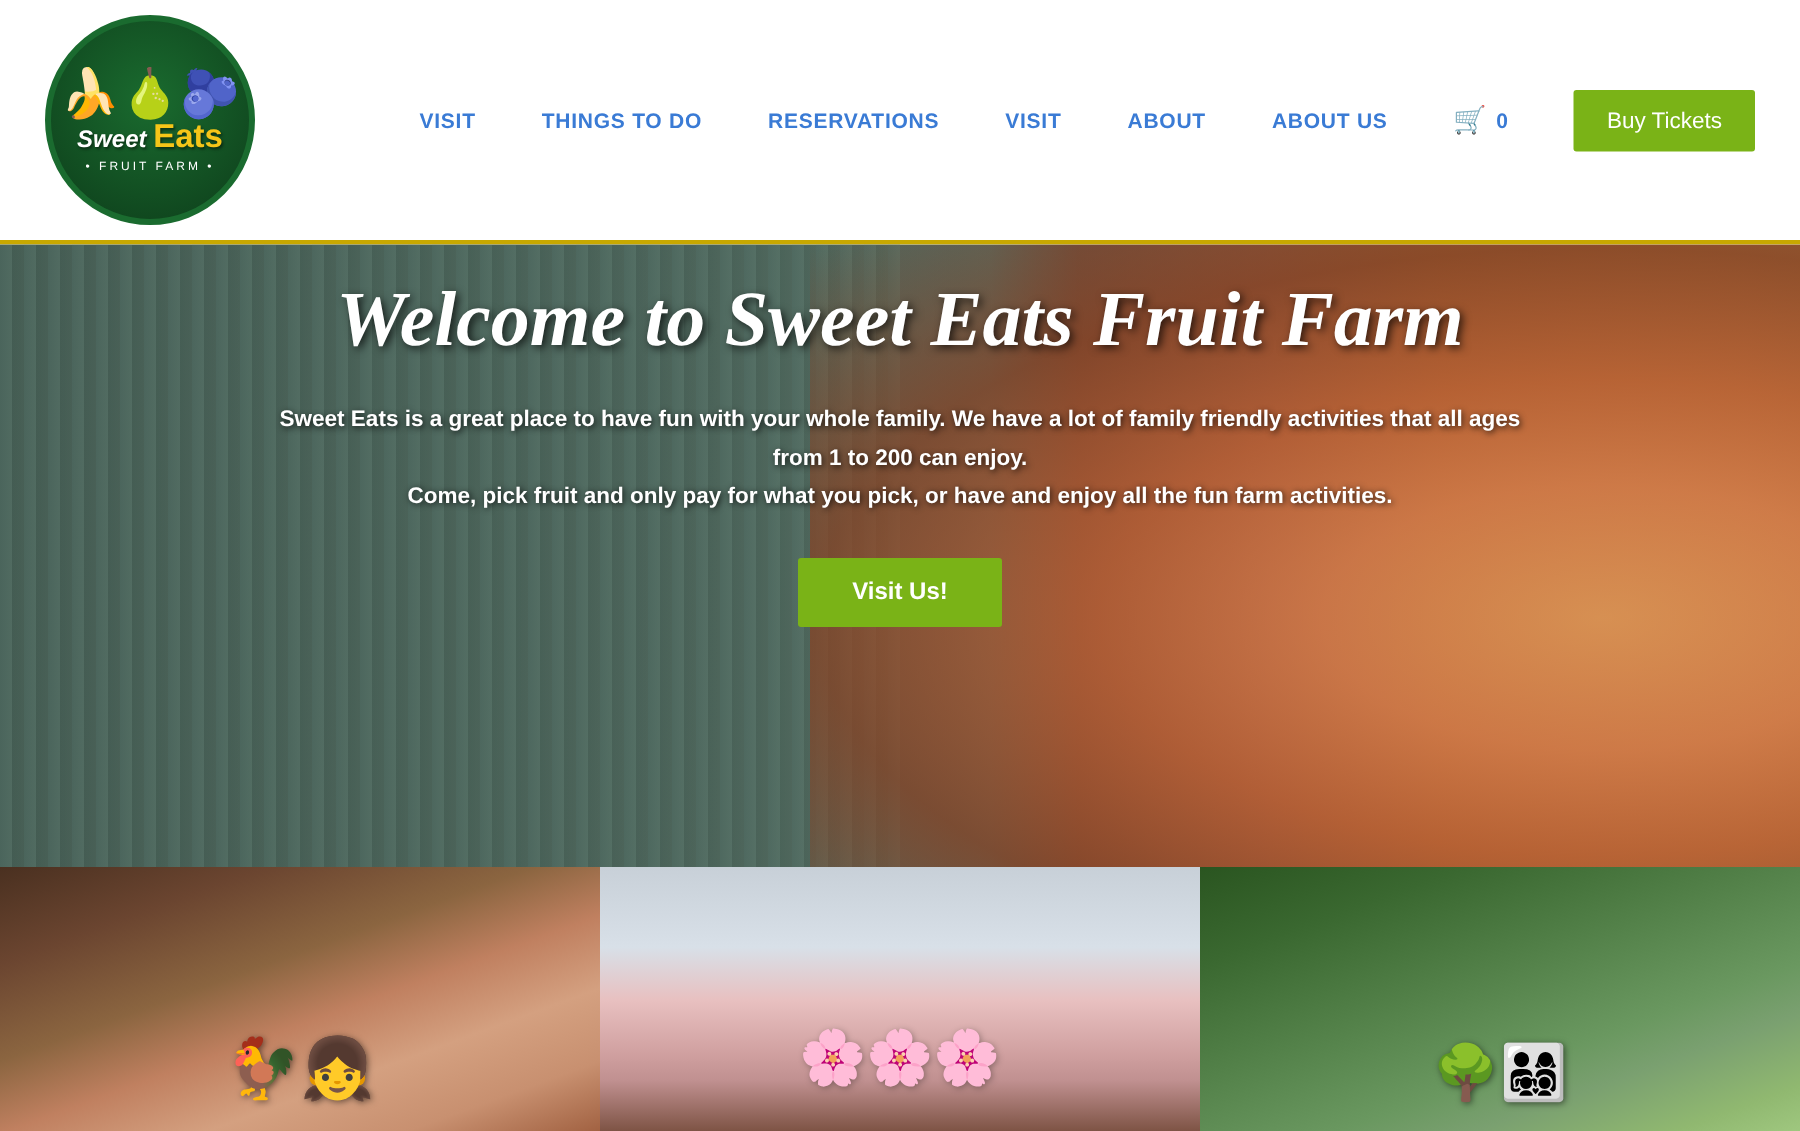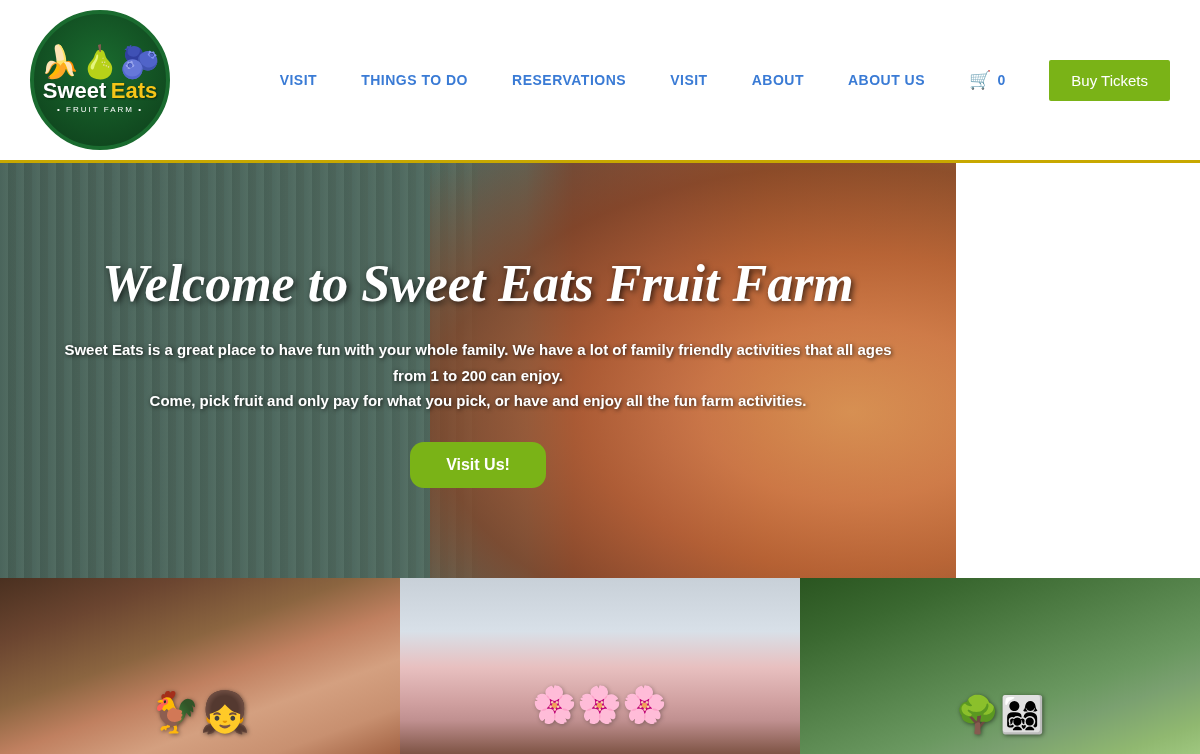--- a/index.html
+++ b/index.html
@@ -37,23 +37,24 @@
     }
     .logo-fruit-icons {
       font-size: 32px;
       line-height: 1;
       display: flex;
       gap: 3px;
       justify-content: center;
       margin-bottom: 2px;
     }
     .logo-text-sweet {
-      font-size: 22px;
+      font-size: 16px;
       font-weight: 900;
       color: #fff;
+      font-style: italic;
       text-shadow: 1px 1px 2px rgba(0,0,0,0.5);
       line-height: 1;
     }
     .logo-text-eats {
       font-size: 22px;
       font-weight: 900;
       color: #f5c518;
       text-shadow: 1px 1px 2px rgba(0,0,0,0.5);
       line-height: 1;
     }
@@ -102,25 +103,24 @@
       font-size: 15px;
       font-weight: 400;
       cursor: pointer;
       border-radius: 2px;
       white-space: nowrap;
     }
 
     
     .hero {
       position: relative;
-      width: 956px;
+      width: 1200px;
       height: 415px;
       overflow: hidden;
       display: flex;
-      align-items: center;
       justify-content: center;
     }
     .hero-bg {
       position: absolute;
       inset: 0;
       background:
         linear-gradient(rgba(0,0,0,0.38), rgba(0,0,0,0.38)),
         
         linear-gradient(to right, #6b8c80 0%, #7a9c8e 40%, #8aaa9a 55%, #a8826a 60%, #c89070 70%, #e0a060 80%, #f0b870 100%);
       
@@ -176,21 +176,21 @@
       margin-bottom: 28px;
     }
     .visit-btn {
       background: #7ab317;
       color: #fff;
       border: none;
       padding: 14px 36px;
       font-size: 16px;
       font-weight: 700;
       cursor: pointer;
-      border-radius: 14px;
+      border-radius: 2px;
     }
 
     
     .photo-grid {
       display: grid;
       grid-template-columns: 1fr 1fr 1fr;
       gap: 0;
       width: 1200px;
       height: 178px;
     }

